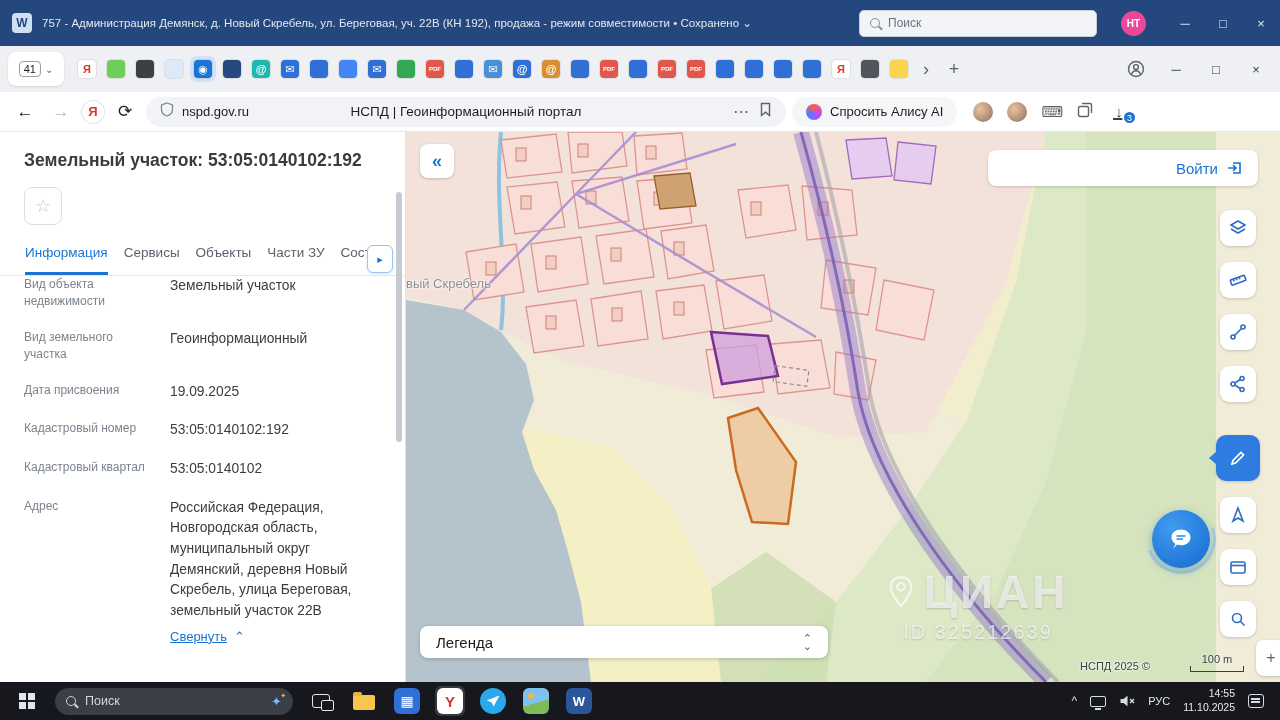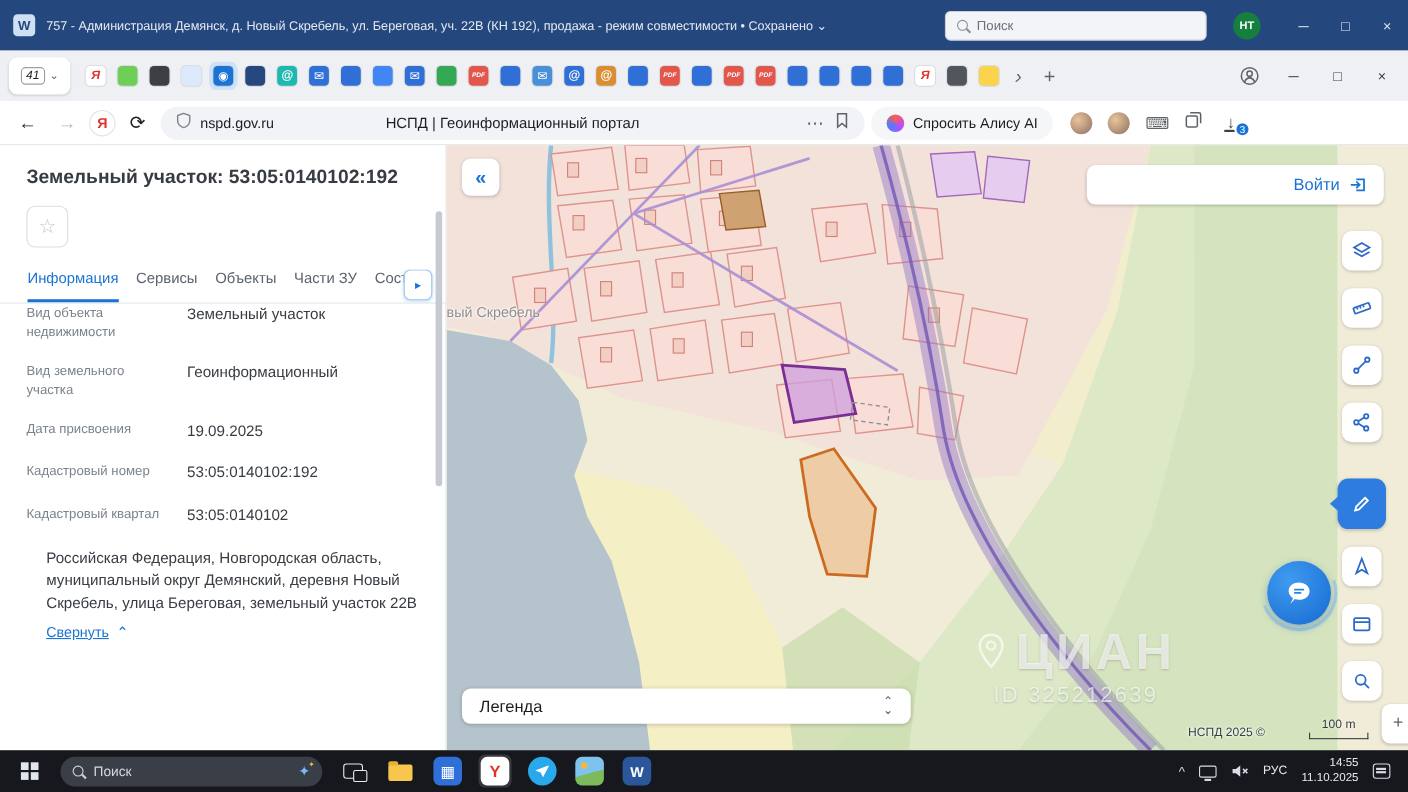--- a/index.html
+++ b/index.html
@@ -9,35 +9,35 @@
 
   
   .word-titlebar { position:absolute; top:0; left:0; right:0; height:46px; background:#24477e;
     display:flex; align-items:center; padding:0 0 0 12px; gap:10px; }
   .word-app-icon { width:20px; height:20px; border-radius:4px; background:#cfe0f5; color:#24477e;
     font-size:12px; font-weight:bold; display:flex; align-items:center; justify-content:center; flex-shrink:0; }
   .word-title { font-size:11.5px; color:rgba(255,255,255,.88); white-space:nowrap; overflow:hidden;
     text-overflow:ellipsis; max-width:720px; }
   .word-search { margin-left:auto; width:238px; height:27px; background:#f2f4f7; border:1px solid #c8cdd6;
     border-radius:5px; display:flex; align-items:center; gap:8px; padding:0 10px; color:#6a7280; font-size:12px; }
-  .avatar { width:25px; height:25px; border-radius:50%; background:#15803d; color:#fff; font-size:10px;
+  .avatar { width:25px; height:25px; border-radius:50%; background:#ec4899; color:#fff; font-size:10px;
     font-weight:bold; display:flex; align-items:center; justify-content:center; margin-left:14px; }
   .winctl { display:flex; margin-left:10px; height:46px; }
   .winctl span { width:38px; height:46px; display:flex; align-items:center; justify-content:center;
     color:#dde4ee; font-size:13px; }
 
   
   .mag { width:10px; height:10px; border:1.6px solid #8a909b; border-radius:50%; position:relative; flex-shrink:0; }
   .mag::after { content:""; position:absolute; width:5px; height:1.6px; background:#8a909b;
     transform:rotate(45deg); right:-4px; bottom:-2px; }
   .mag.light { border-color:#cfd3d9; } .mag.light::after { background:#cfd3d9; }
 
   
   .tabstrip { position:absolute; top:46px; left:0; right:0; height:46px; background:#eef0f3;
-    display:flex; align-items:center; padding:0 4px 0 8px;font-style:italic; }
+    display:flex; align-items:center; padding:0 4px 0 8px; }
   .tab-counter { width:56px; height:34px; background:#fff; border-radius:8px; box-shadow:0 1px 2px rgba(0,0,0,.12);
     display:flex; align-items:center; justify-content:center; gap:4px; flex-shrink:0; }
   .tab-counter .num { font-size:11px; color:#202124; border:1px solid #9aa0a6; border-radius:4px; padding:1px 4px; }
   .tab-counter .chev { font-size:10px; color:#5f6368; }
   .favicon-row { display:flex; align-items:center; gap:3px; margin-left:10px; overflow:hidden; }
   .fav-wrap { width:26px; height:26px; display:flex; align-items:center; justify-content:center; border-radius:7px; flex-shrink:0; }
   .fav-wrap.active { background:#cfe2f8; }
   .fav { width:18px; height:18px; border-radius:4px; display:flex; align-items:center; justify-content:center;
     font-size:11px; font-weight:bold; box-shadow:0 0 0 1px rgba(0,0,0,.08); }
   .strip-btn { width:28px; text-align:center; color:#5f6368; font-size:18px; flex-shrink:0; }
@@ -378,20 +378,21 @@
         </div>
         <div class="frow">
           <div class="flabel">Кадастровый номер</div>
           <div class="fvalue">53:05:0140102:192</div>
         </div>
         <div class="frow">
           <div class="flabel">Кадастровый квартал</div>
           <div class="fvalue">53:05:0140102</div>
         </div>
         <div class="frow">
+          <div class="flabel">Адрес</div>
           <div class="fvalue">
             <span>Российская Федерация, Новгородская область, муниципальный округ Демянский, деревня Новый Скребель, улица Береговая, земельный участок 22В</span><br>
             <a class="collapse-link">
               <span class="txt">Свернуть</span>
               <span>⌃</span>
             </a>
           </div>
         </div>
       </div>
       <div class="panel-scrollbar"></div>

